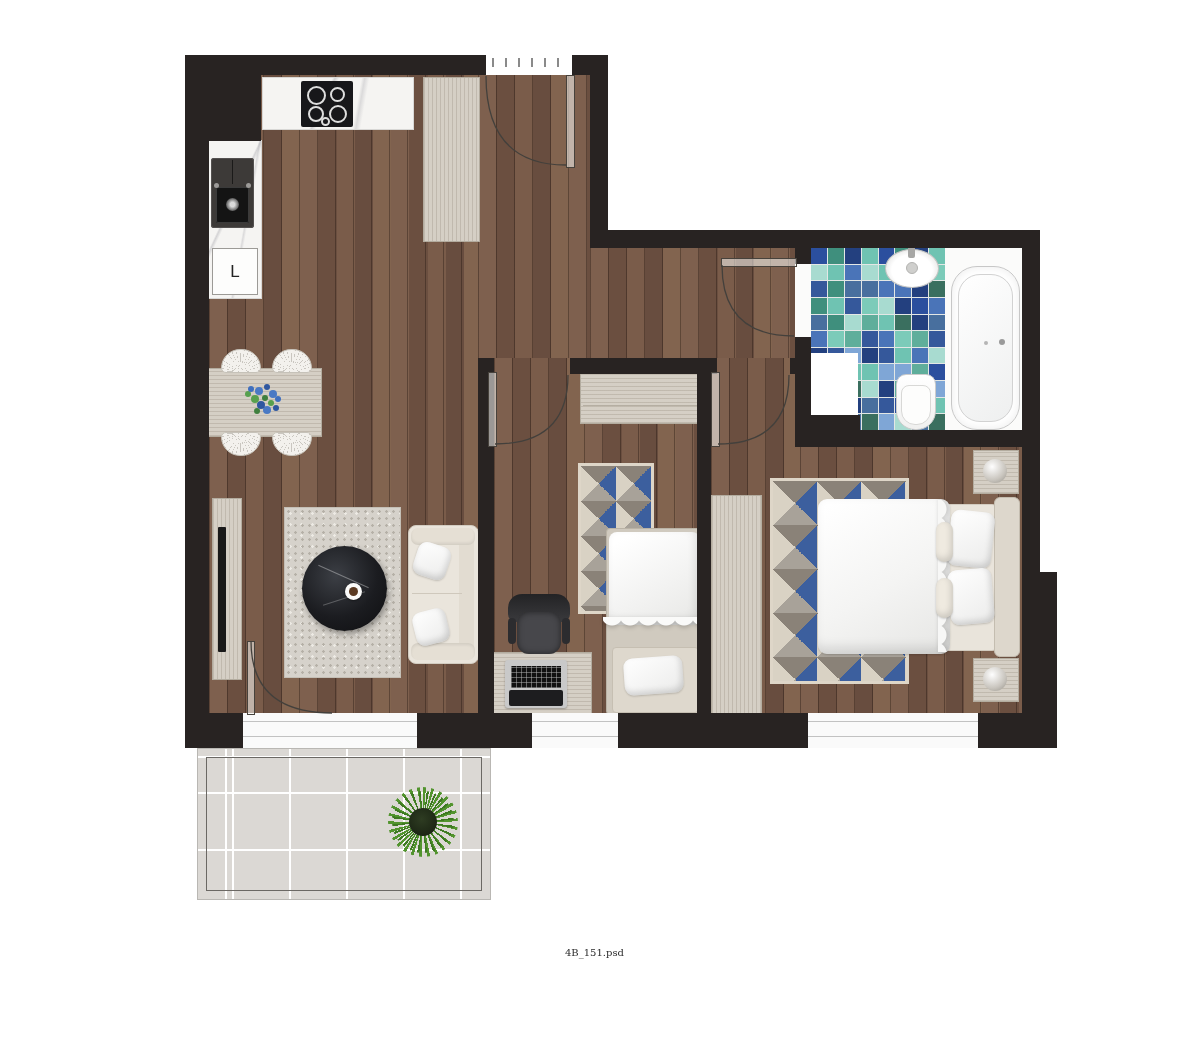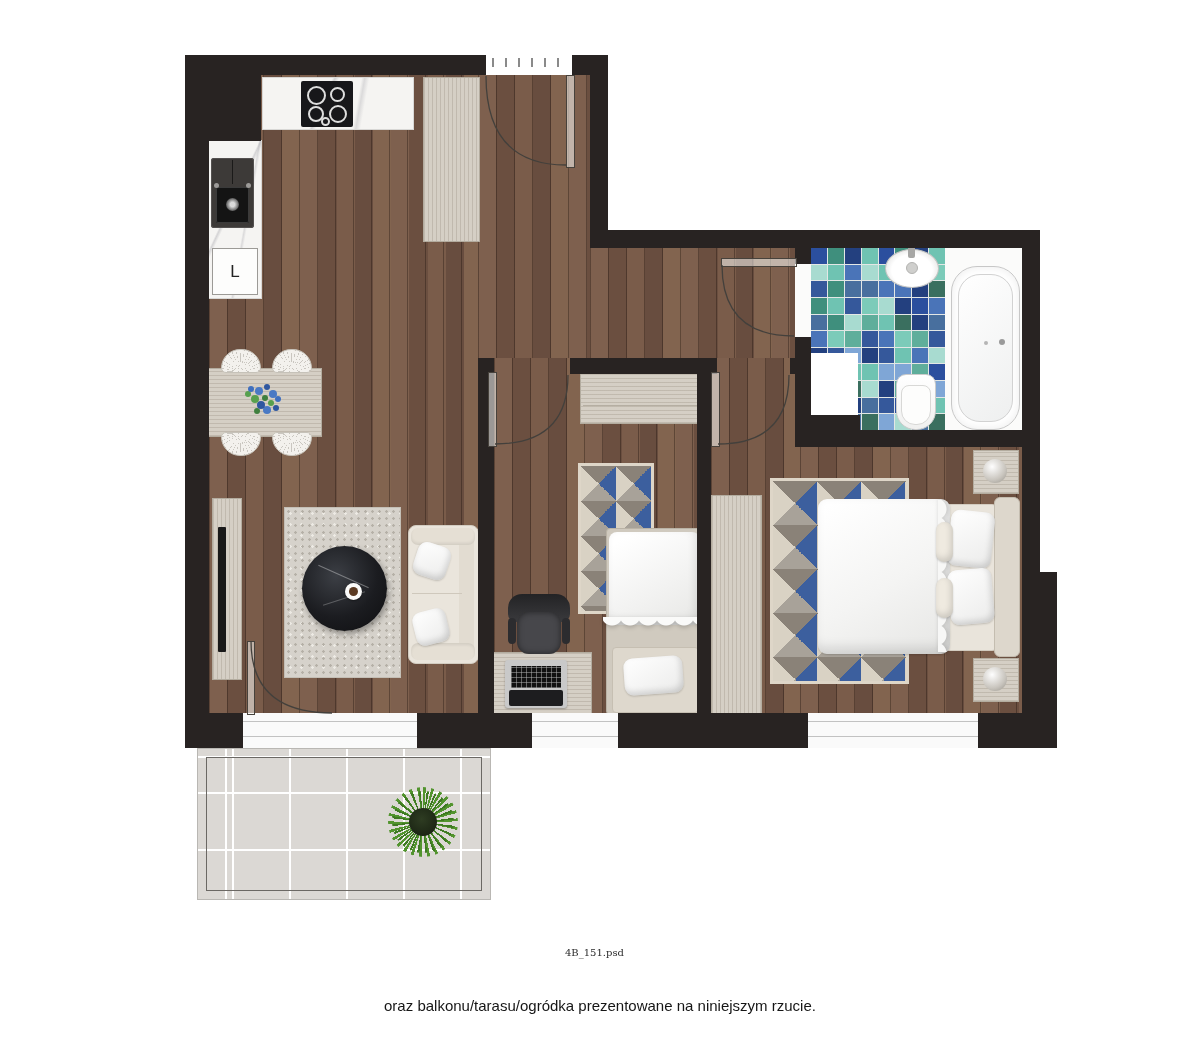--- a/index.html
+++ b/index.html
@@ -300,16 +300,15 @@
   <svg class="abs" style="left:0;top:0" width="1200" height="1060" viewBox="0 0 1200 1060">
     <path d="M 486 76 Q 486 165 566 165" fill="none" stroke="#43403c" stroke-width="1.3"></path>
     <path d="M 495 444 Q 568 444 568 375" fill="none" stroke="#43403c" stroke-width="1.3"></path>
     <path d="M 718 444 Q 789 444 789 375" fill="none" stroke="#43403c" stroke-width="1.3"></path>
     <path d="M 722 265 Q 722 336 794 336" fill="none" stroke="#43403c" stroke-width="1.3"></path>
     <path d="M 251 641 Q 251 713 332 713" fill="none" stroke="#43403c" stroke-width="1.3"></path>
   </svg>
 
   <div id="file-label">4B_151.psd</div>
   <div id="caption">
-    <div>oraz balkonu/tarasu/ogródka prezentowane na niniejszym rzucie.</div>
   </div>
 
 </div>
 
 </body></html>

